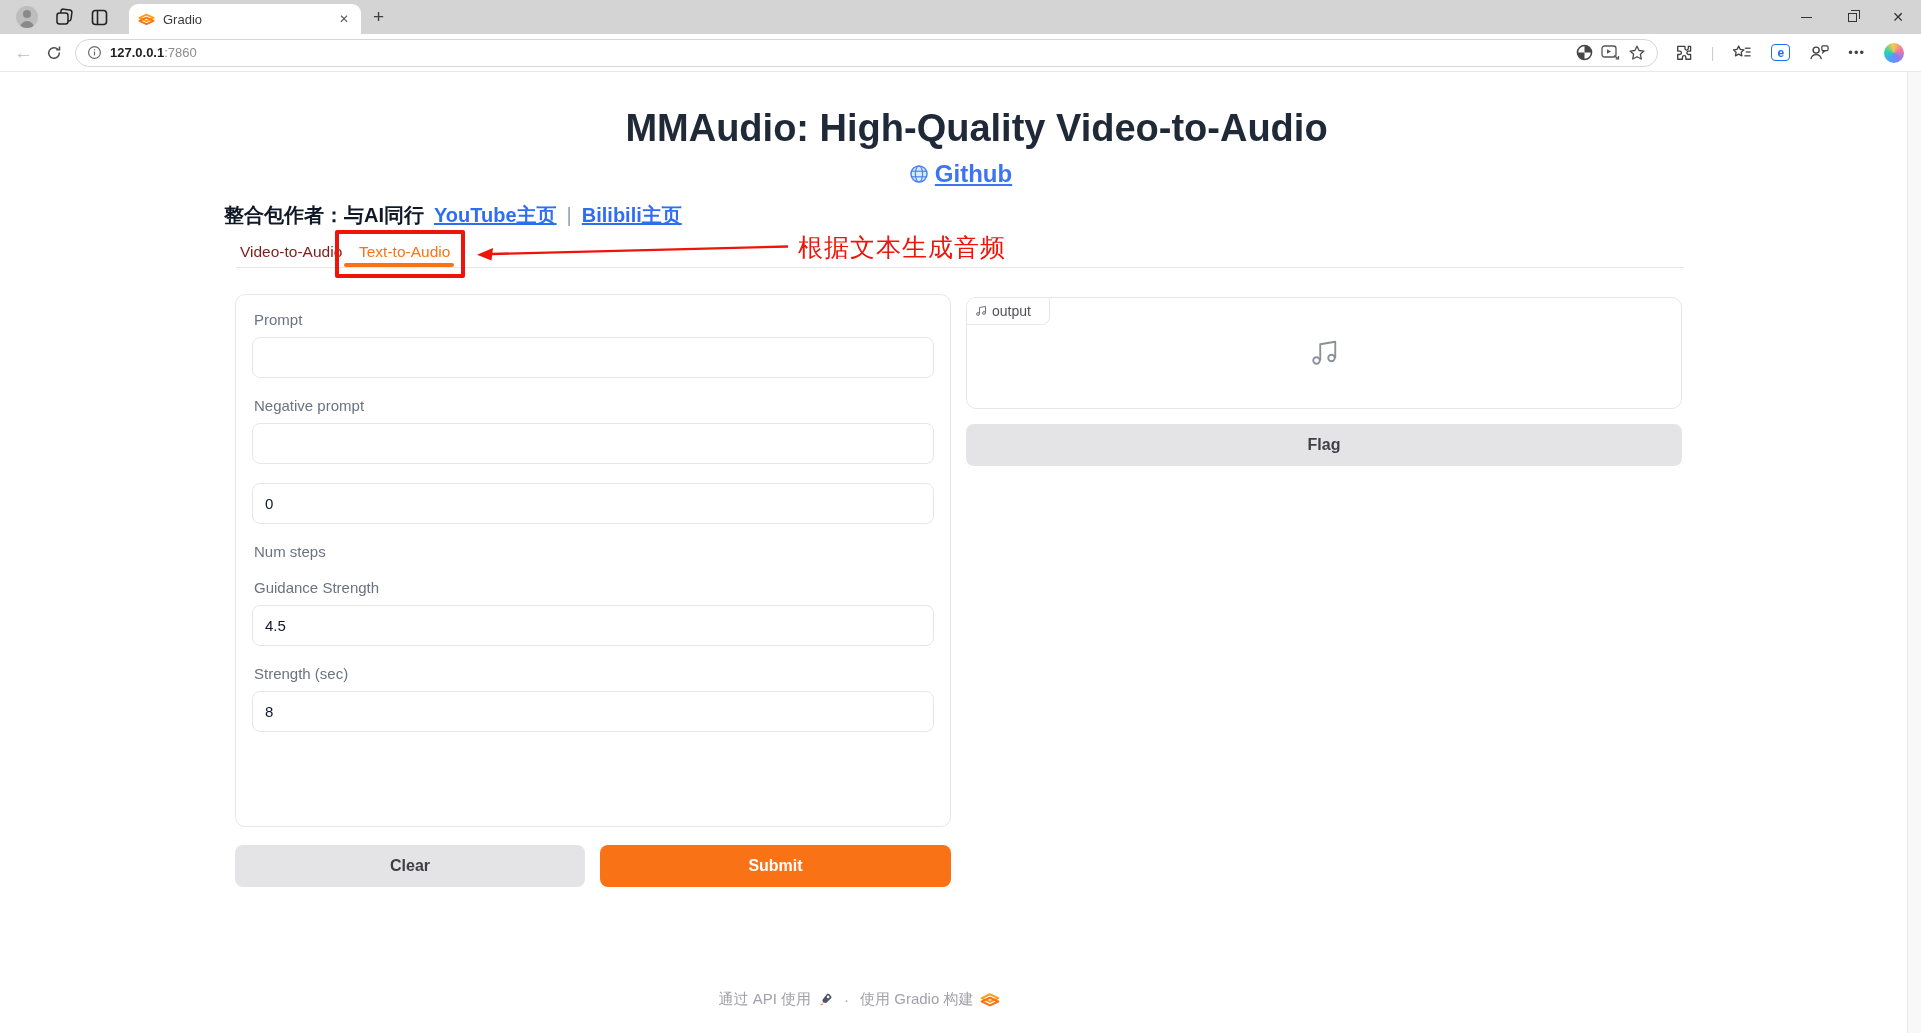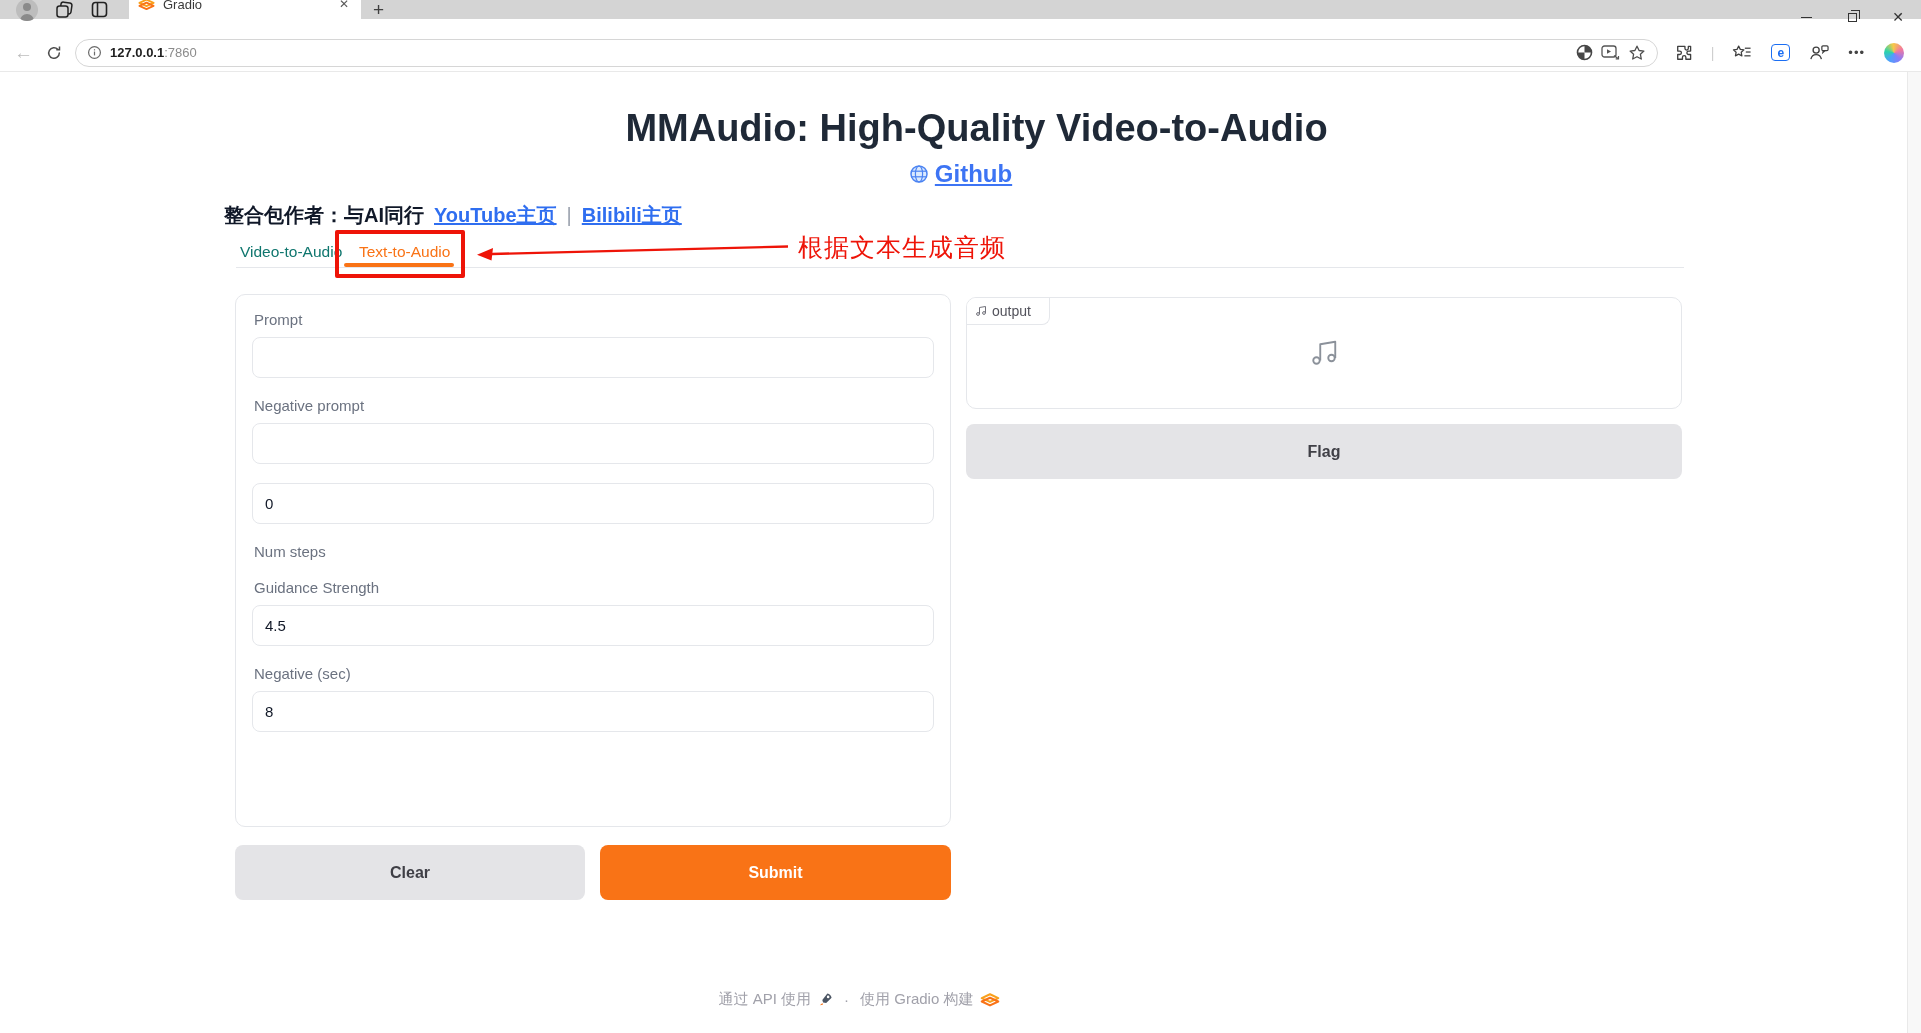--- a/index.html
+++ b/index.html
@@ -1,21 +1,21 @@
 <!DOCTYPE html>
 <html><head>
 <meta charset="utf-8">
 <style>
   * { margin:0; padding:0; box-sizing:border-box; }
   html,body { width:1921px; height:1033px; }
   body { font-family:"Liberation Sans", sans-serif; background:#fff; overflow:hidden; }
   .screen { position:relative; width:1921px; height:1033px; background:#fff; overflow:hidden; }
 
   
-  .tabstrip { position:absolute; top:0; left:0; width:1921px; height:19px; background:#d4d4d4;
+  .tabstrip { position:absolute; top:0; left:0; width:1921px; height:34px; background:#d4d4d4;
               display:flex; align-items:center; padding-left:8px; }
   .avatar { width:22px; height:22px; border-radius:50%; background:#bdbdbd; position:relative; overflow:hidden; margin:0 8px; cursor:pointer; }
   .avatar::before { content:""; position:absolute; top:4px; left:7px; width:8px; height:8px; border-radius:50%; background:#8a8a8a; }
   .avatar::after { content:""; position:absolute; bottom:-2px; left:4px; width:14px; height:9px; border-radius:7px 7px 0 0; background:#8a8a8a; }
   .strip-icon { margin:0 9px; display:flex; align-items:center; cursor:pointer; }
   .btab { margin-left:12px; align-self:flex-end; width:232px; height:30px; background:#fff;
           border-radius:9px 9px 0 0; display:flex; align-items:center; padding:0 9px; gap:8px; }
   .btab-title { font-size:13px; color:#3a3a3a; flex:1; }
   .btab-close { font-size:12px; color:#5a5a5a; cursor:pointer; padding:0 3px; }
   .newtab { font-size:19px; color:#404040; margin-left:12px; cursor:pointer; font-weight:400; }
@@ -50,39 +50,39 @@
   .github-row { position:absolute; top:160px; left:0; width:1921px; text-align:center; }
   .github-link { display:inline-flex; align-items:center; gap:6px; font-size:24px; font-weight:600;
                  color:#3d74f4; text-decoration:underline; cursor:pointer; }
   .author-row { position:absolute; top:202px; left:224px; font-size:20px; font-weight:700; color:#101828;
                 display:flex; align-items:center; gap:10px; }
   .author-link { color:#2f6ef0; text-decoration:underline; cursor:pointer; }
   .author-sep { color:#9ca3af; font-weight:400; }
 
   .tabnav-border { position:absolute; top:267px; left:236px; width:1448px; height:1px; background:#e5e7eb; }
   .tab-item { position:absolute; top:243px; font-size:15.5px; cursor:pointer; }
-  .tab-video { left:240px; color:#0f766e; }
+  .tab-video { left:240px; color:#7f1d1d; }
   .tab-text  { left:359px; color:#f97316; font-weight:500; }
   .tab-underline { position:absolute; top:263px; left:344px; width:110px; height:4px; background:#f97316; border-radius:2px; }
 
   .anno-box { position:absolute; top:230px; left:335px; width:130px; height:48px;
               border:4px solid #ee1408; border-radius:2px; }
   .anno-arrow { position:absolute; top:240px; left:476px; }
   .anno-text { position:absolute; top:231px; left:798px; font-family:"Liberation Serif", serif;
                font-size:25px; color:#ee1408; letter-spacing:1px; }
 
   .form-panel { position:absolute; top:294px; left:235px; width:716px; height:533px;
                 border:1px solid #e5e7eb; border-radius:10px; background:#fff; padding:16px; }
   .field { margin-bottom:19px; }
   .field:last-child { margin-bottom:0; }
   .field-label { display:block; font-size:15px; color:#6b7280; margin:0 0 9px 2px; }
   .field-input { width:100%; height:41px; border:1px solid #e5e7eb; border-radius:8px; background:#fff;
                  padding:0 12px; font-size:15px; color:#111827; font-family:"Liberation Sans", sans-serif; outline:none; }
 
-  .btn { position:absolute; height:55px; border:none; border-radius:8px; font-size:16px; font-weight:700;
+  .btn { position:absolute; height:42px; border:none; border-radius:8px; font-size:16px; font-weight:700;
          cursor:pointer; font-family:"Liberation Sans", sans-serif; }
   .btn-clear  { top:845px; left:235px; width:350px; background:#e4e4e7; color:#3f3f46; }
   .btn-submit { top:845px; left:600px; width:351px; background:#f97316; color:#fff; }
 
   .output-panel { position:absolute; top:297px; left:966px; width:716px; height:112px;
                   border:1px solid #e5e7eb; border-radius:10px; background:#fff; }
   .output-chip { position:absolute; top:0; left:0; background:#fff; border-right:1px solid #e5e7eb;
                  border-bottom:1px solid #e5e7eb; border-radius:9px 0 8px 0; padding:5px 18px 5px 8px;
                  display:flex; align-items:center; gap:5px; font-size:14px; color:#52525b; }
   .output-center-icon { position:absolute; top:50%; left:50%; transform:translate(-50%,-50%); display:flex; }
@@ -250,21 +250,21 @@
       <input class="field-input" type="text" value="0" style="">
     </div>
     <div class="field">
       <label class="field-label">Num steps</label>
     </div>
     <div class="field">
       <label class="field-label">Guidance Strength</label>
       <input class="field-input" type="text" value="4.5" style="">
     </div>
     <div class="field">
-      <label class="field-label">Negative (sec)</label>
+      <label class="field-label">Strength (sec)</label>
       <input class="field-input" type="text" value="8" style="">
     </div>
   </div>
 
   <button class="btn btn-clear">Clear</button>
   <button class="btn btn-submit">Submit</button>
 
   <div class="output-panel">
     <div class="output-chip">
       <span style="display:flex;">

